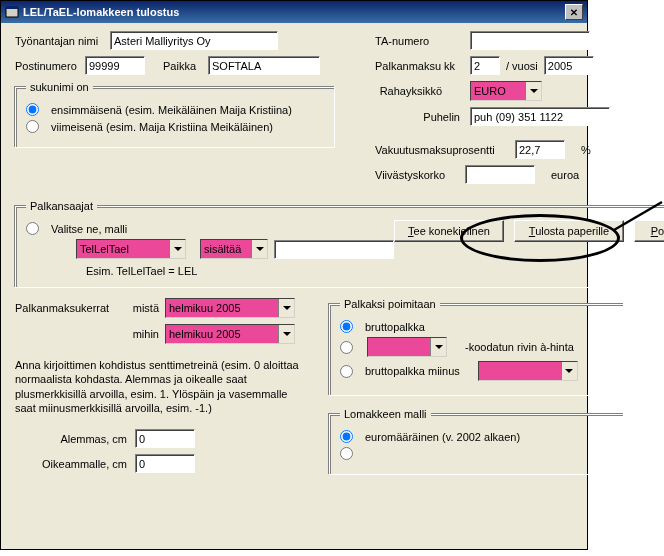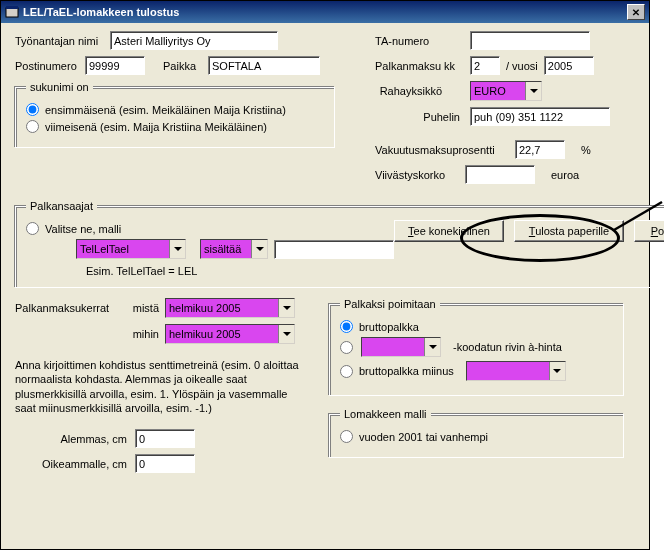--- a/index.html
+++ b/index.html
@@ -7,21 +7,21 @@
   body {
     font-family: Tahoma, "MS Sans Serif", Arial, sans-serif;
     font-size: 11px;
     background: #fff;
     width: 664px;
     height: 556px;
     position: relative;
   }
   .window {
     position:absolute; left:0; top:0;
-    width:650px; height:550px;
+    width:588px; height:550px;
     border:1px solid #000;
     background:#ece9d8;
   }
   .titlebar {
     height:22px;
     background: linear-gradient(#0a246a,#3a6ea5);
     color:#fff;
     display:flex; align-items:center;
     padding:0 4px;
     font-weight:bold;
@@ -61,32 +61,32 @@
     border:1px solid #fff;
     box-shadow: -1px -1px 0 #808080, inset 1px 1px 0 #808080;
     padding:6px 8px 10px 10px;
     margin:0;
   }
   fieldset.group > legend {
     padding:0 4px;
     color:#000;
     background:#ece9d8;
   }
-  .radio-row, .check-row { display:flex; align-items:center; gap:6px; margin:4px 0; }
+  .radio-row, .check-row { display:flex; align-items:center; gap:12px; margin:4px 0; }
   .btn {
     background:#ece9d8;
     border:1px solid #fff;
     border-right-color:#404040; border-bottom-color:#404040;
     box-shadow: inset -1px -1px 0 #808080;
     height:22px; min-width:64px;
     font:inherit; padding:2px 10px;
     text-align:center;
   }
   .select {
-    background:#d946ef; font:inherit; height:20px;
+    background:#ec4899; font:inherit; height:20px;
     border:1px solid #7f9db9;
     border-top-color:#404040; border-left-color:#404040;
     border-right-color:#d4d0c8; border-bottom-color:#d4d0c8;
     display:inline-flex; align-items:center; position:relative;
   }
   .select .sval { padding:1px 3px; flex:1; white-space:nowrap; overflow:hidden; }
   .select .sbtn {
     width:16px; height:100%;
     background:#ece9d8;
     border-left:1px solid #808080;
@@ -271,22 +271,25 @@
             <div class="select" style="width:100px; margin-left:6px">
               <span class="sval"></span>
               <span class="sbtn"></span>
             </div>
           </div>
         </fieldset>
 
         <fieldset class="group" style="width:295px; margin-top:12px;">
           <legend>Lomakkeen malli</legend>
           <div class="radio-row">
+            <input type="radio" name="lm" checked="" style="">
+            <span>euromääräinen (v. 2002 alkaen)</span>
+          </div>
+          <div class="radio-row">
             <input type="radio" name="lm" style="">
-            <span>vuoden 2001 tai vanhempi</span>
           </div>
         </fieldset>
       </div>
     </div>
   </div>
 </div>
 
 <div class="annot-oval" style="left:460px; top:214px; width:160px; height:48px;"></div>
 <svg class="annot-line" style="left:608px; top:200px;" width="56" height="36">
   <line x1="6" y1="30" x2="54" y2="2"></line>

